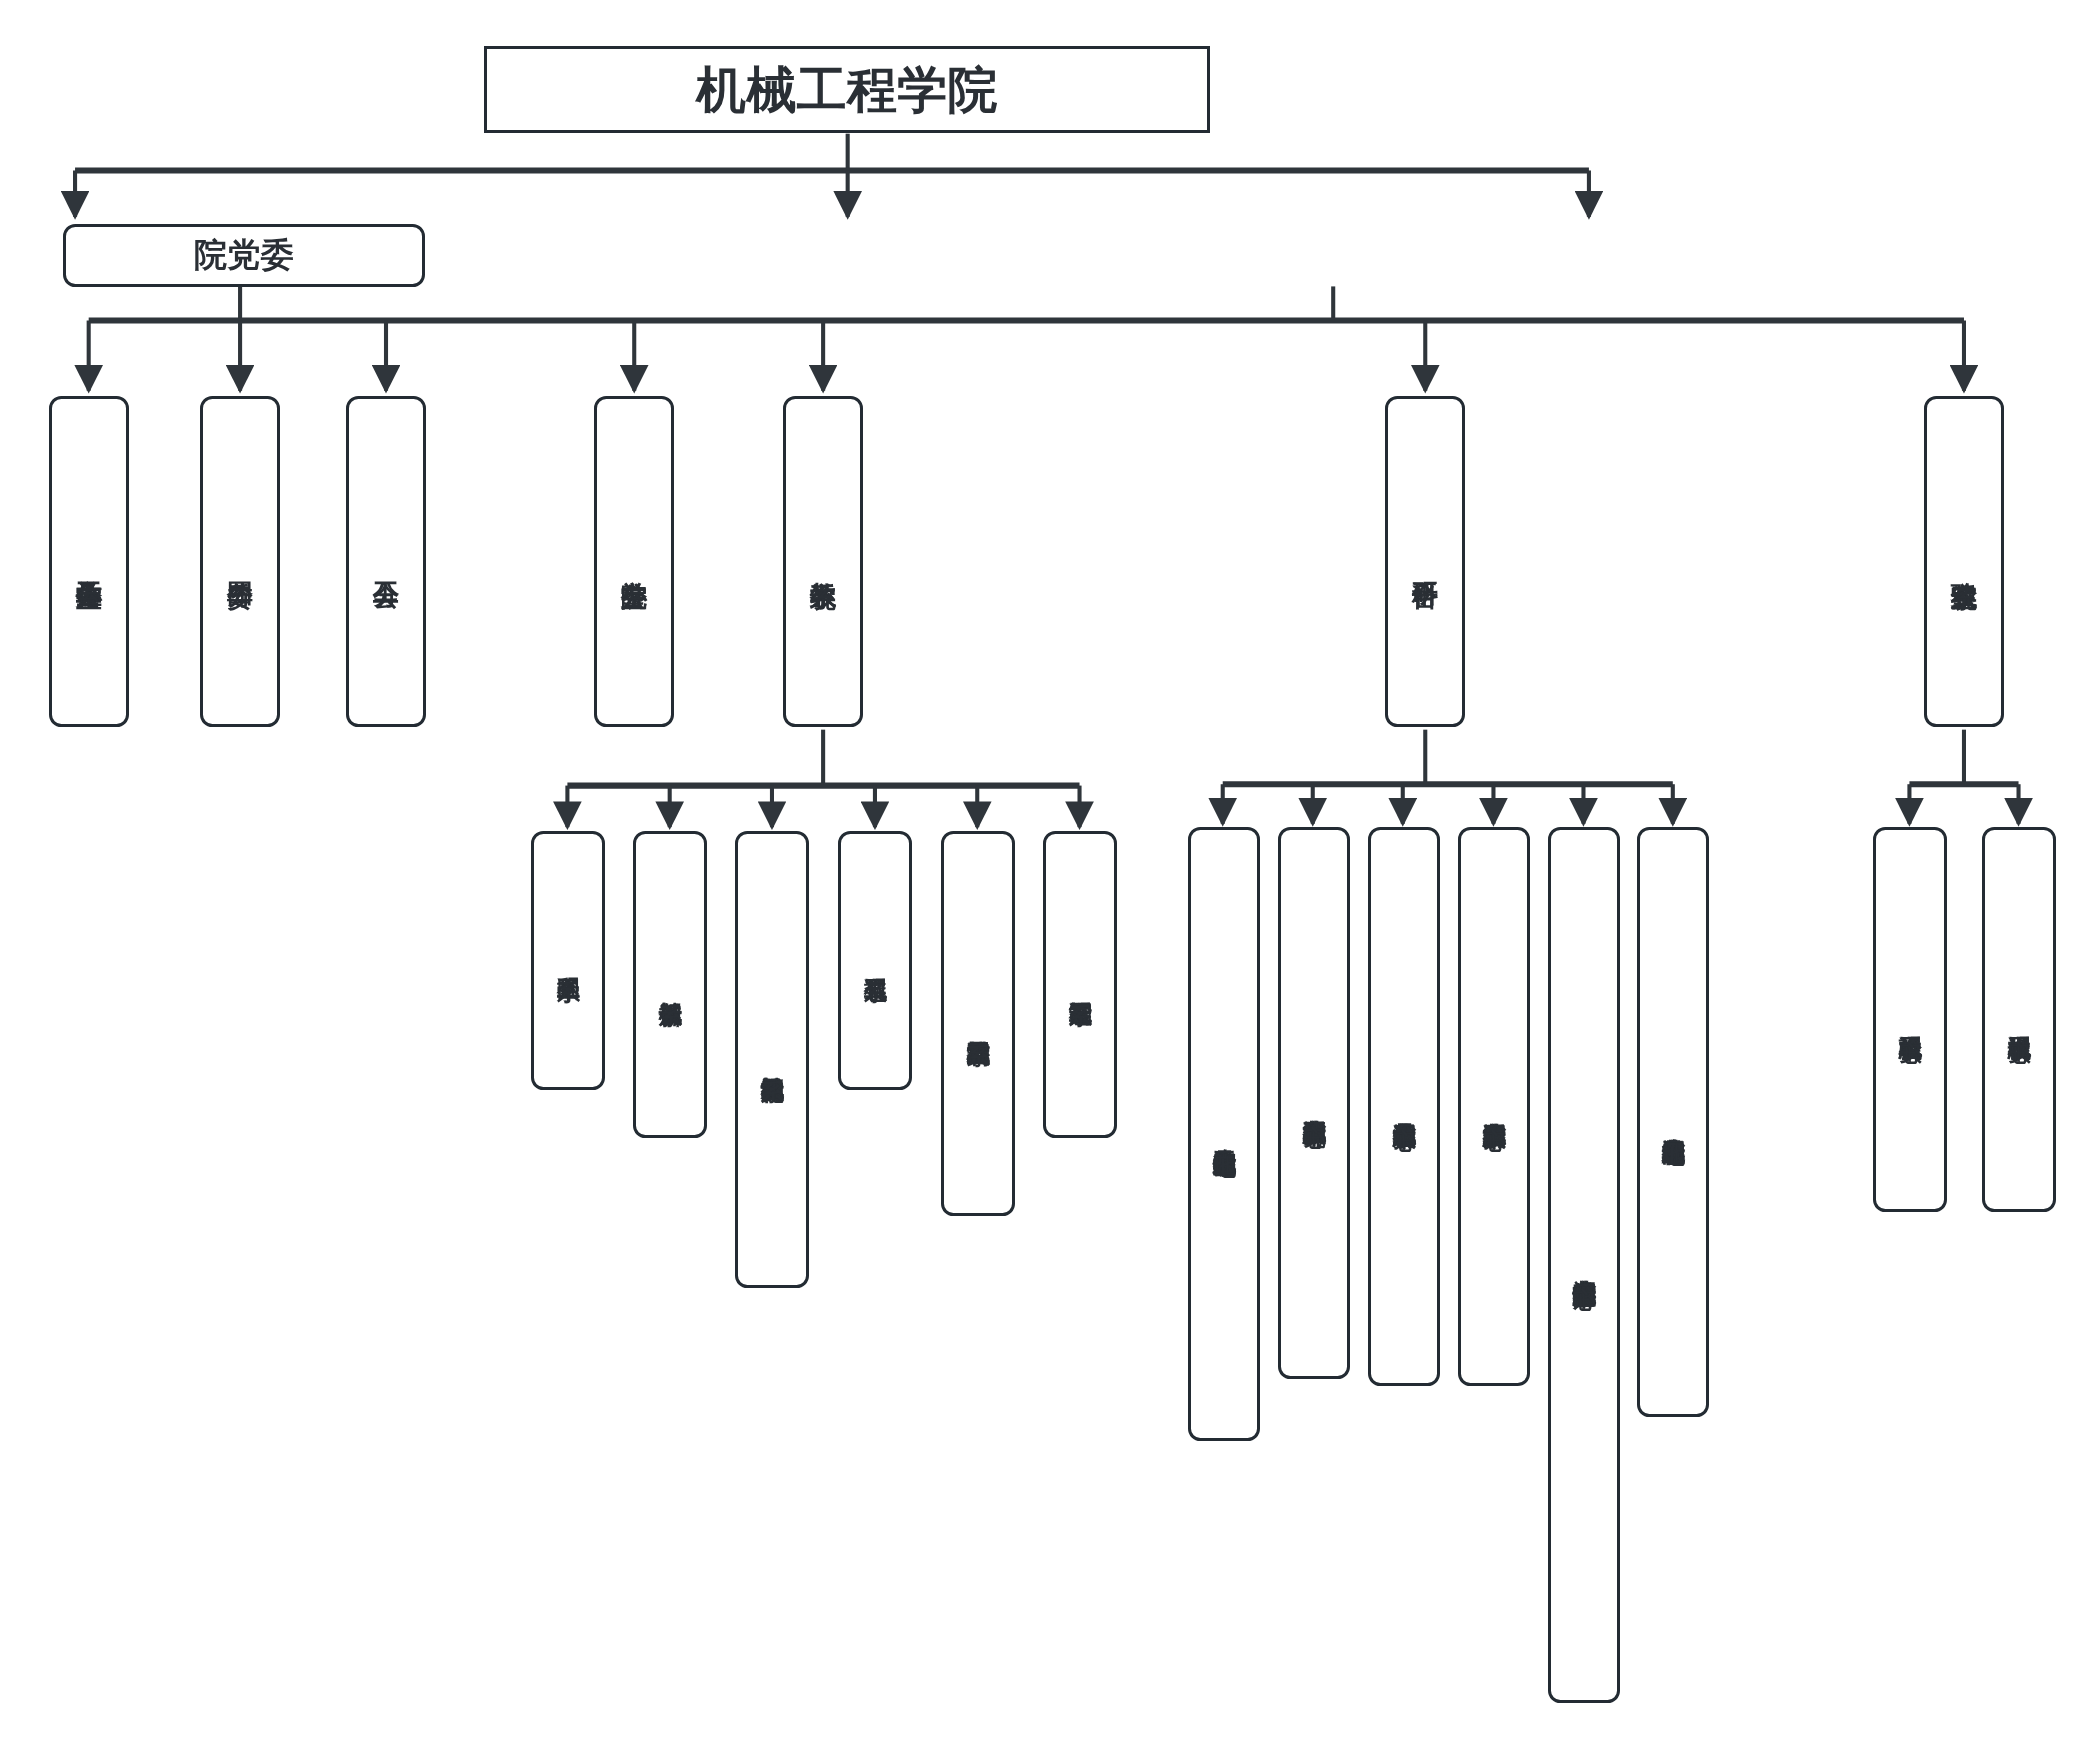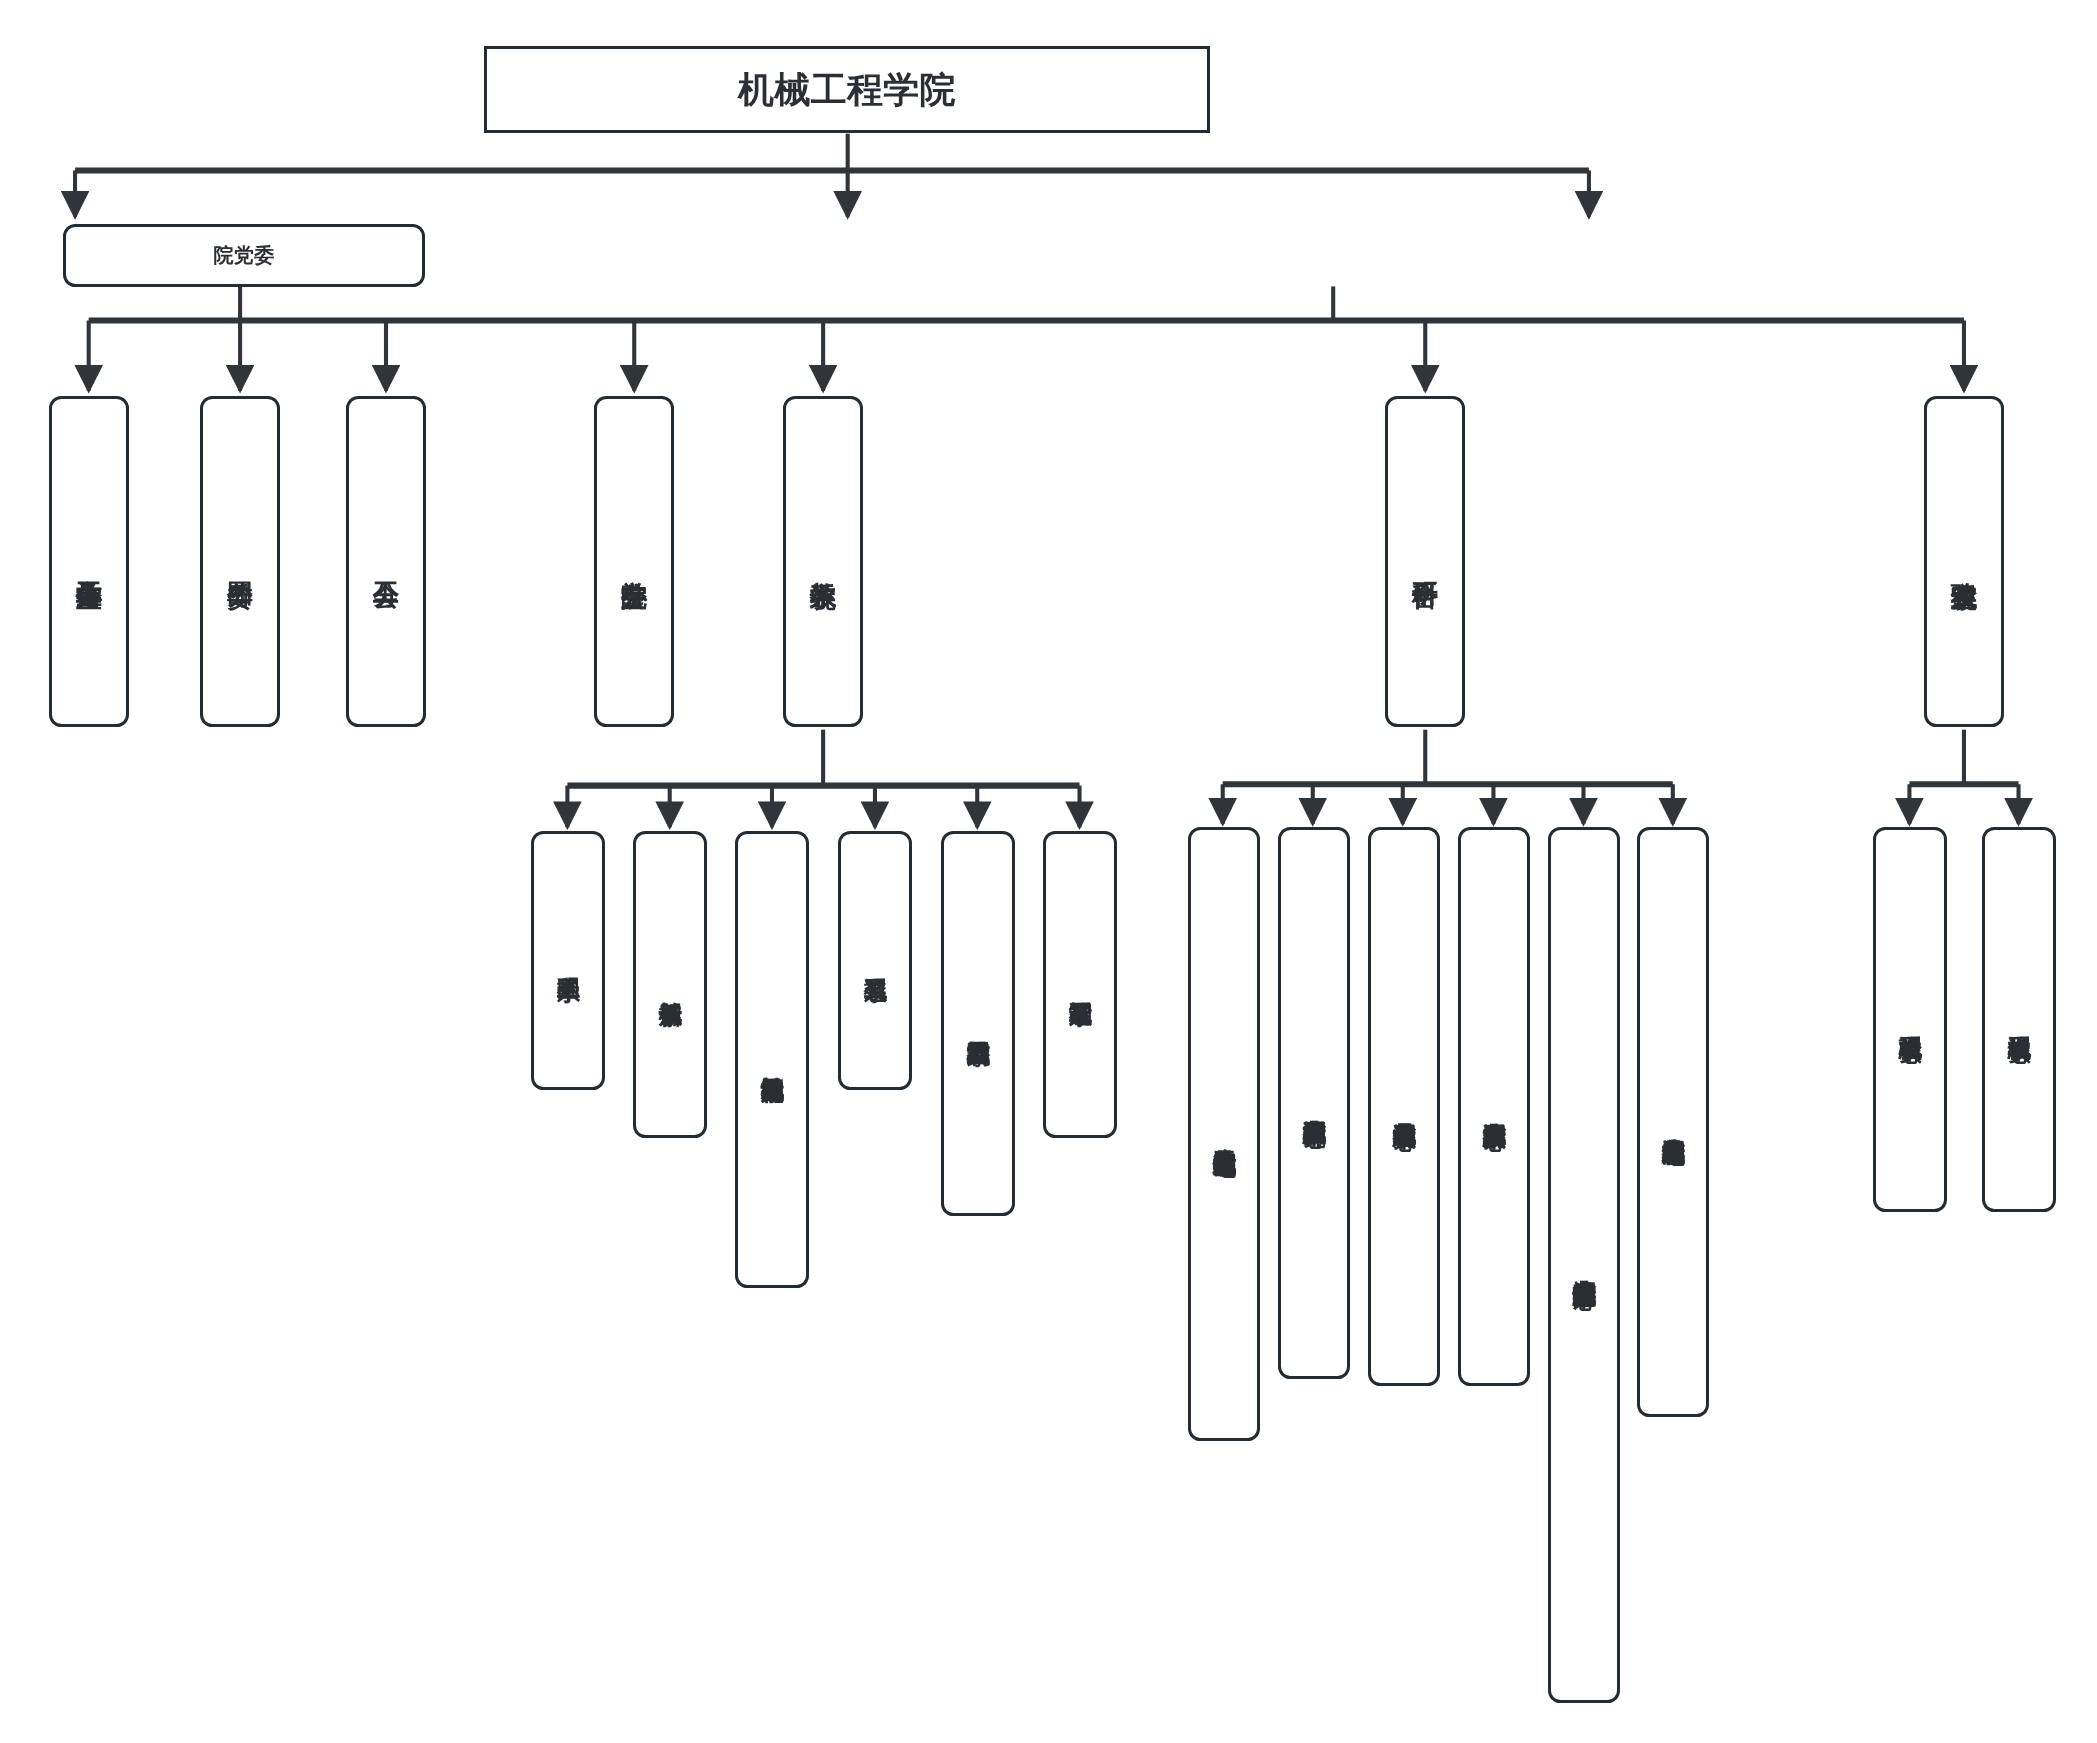--- a/index.html
+++ b/index.html
@@ -47,22 +47,22 @@
   }
   .node-label.vert {
     writing-mode: vertical-rl;
     text-orientation: upright;
     white-space: nowrap;
   }
   .node-label.horiz {
     writing-mode: horizontal-tb;
     white-space: nowrap;
   }
-  .t-root  { font-size: 36px; }
-  .t-lvl2  { font-size: 20px; }
+  .t-root  { font-size: 50px; }
+  .t-lvl2  { font-size: 33px; }
   .t-lvl3  { font-size: 26px; }
   .t-lvl4  { font-size: 23px; }
 </style>
 </head>
 <body>
 
 <div id="chart-root">
 
   <svg id="svg-layer" viewBox="0 0 3075 2556" xmlns="http://www.w3.org/2000/svg">
     <defs>

